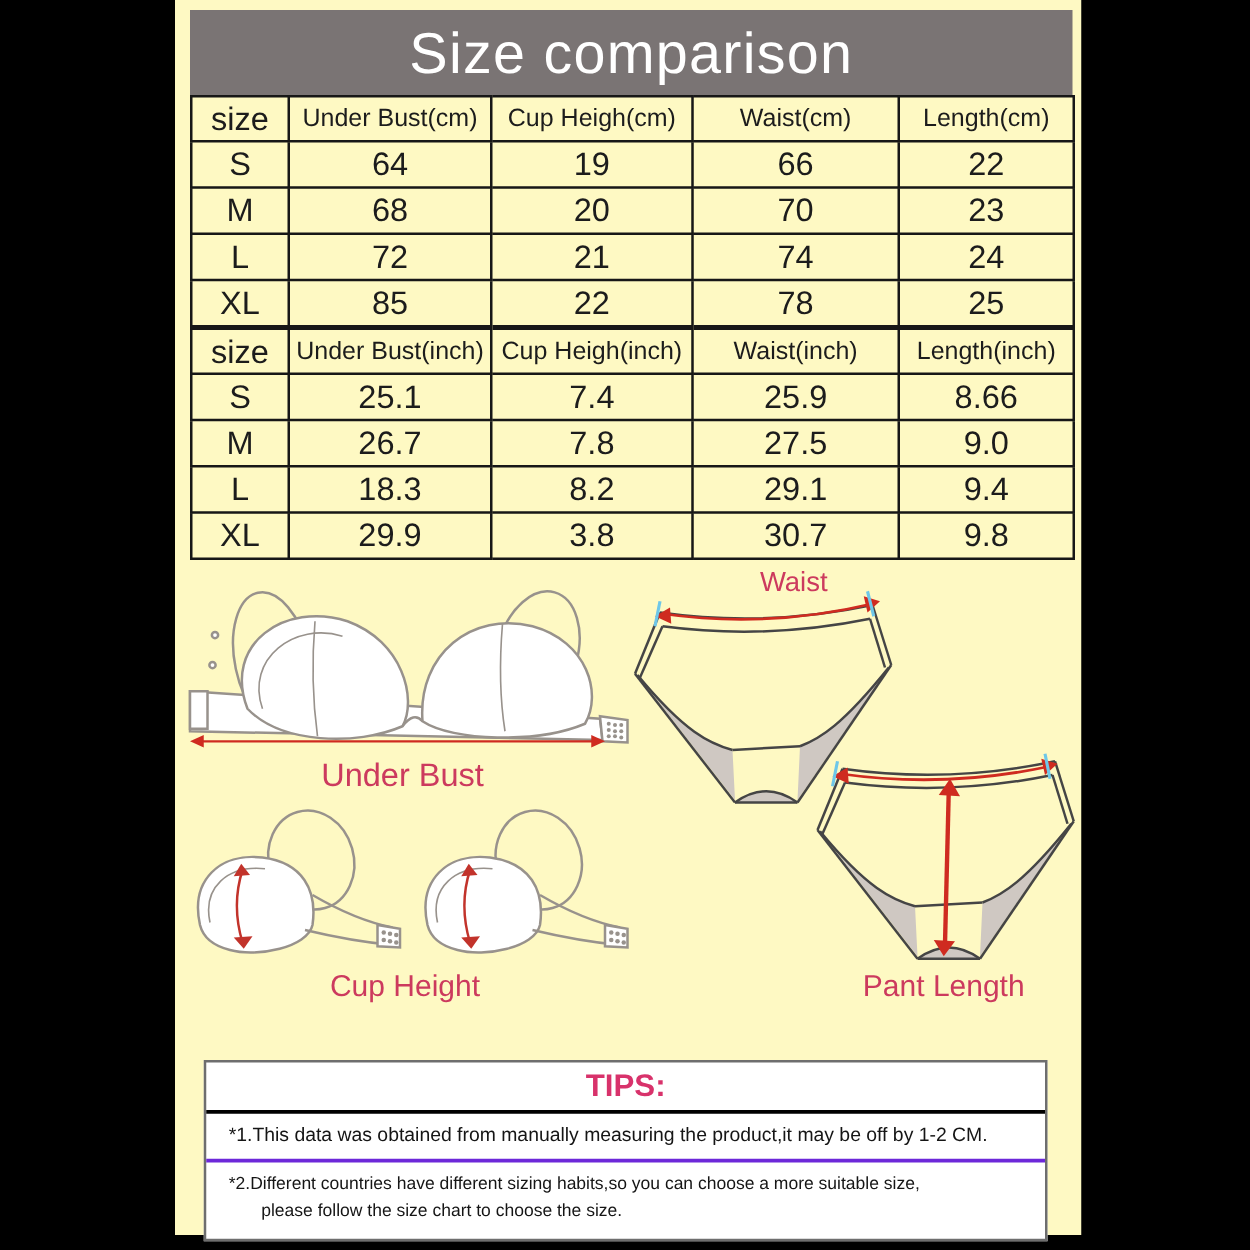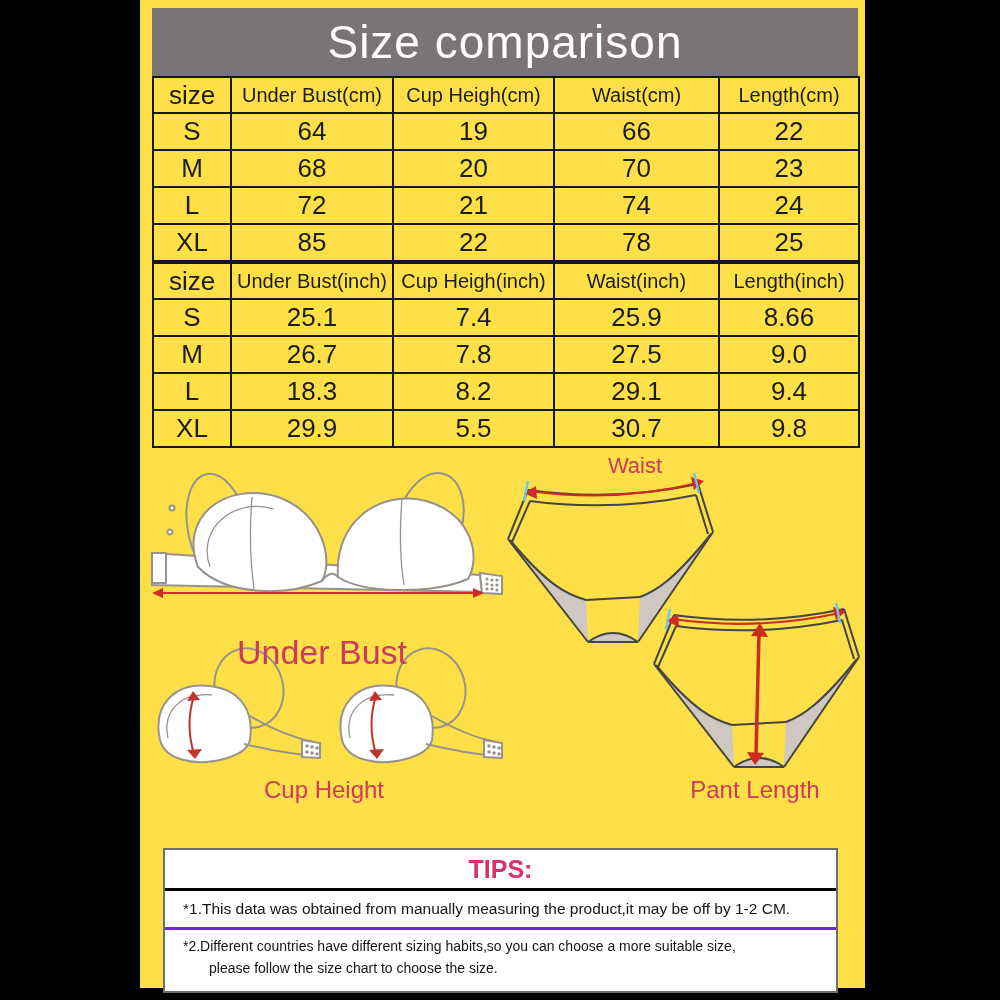--- a/index.html
+++ b/index.html
@@ -1,18 +1,18 @@
 <!DOCTYPE html>
 <html><head>
 <meta charset="utf-8">
 <style>
   html,body{margin:0;padding:0;background:#000;}
   .canvas{position:relative;width:1000px;height:1000px;background:#000;overflow:hidden;
           font-family:"Liberation Sans",sans-serif;}
-  .panel{position:absolute;left:140px;top:0;width:725px;height:988px;background:#fde047;}
+  .panel{position:absolute;left:140px;top:0;width:725px;height:988px;background:#fef9c3;}
 
   .title-bar{position:absolute;left:12px;top:8px;width:706px;height:68px;background:#7a7474;
              display:flex;align-items:center;justify-content:center;}
   .title-bar span{color:#fff;font-size:46px;letter-spacing:1px;}
 
   .size-table{position:absolute;left:12px;top:76px;width:706px;border-collapse:collapse;table-layout:fixed;}
   .size-table td{border:2px solid #171717;text-align:center;vertical-align:middle;color:#1c1c1c;
                  font-size:26px;height:35px;padding:0;overflow:hidden;white-space:nowrap;margin-left:44px;}
   .size-table tr.hdr td{font-size:20px;height:34px;}
   .size-table tr.hdr td.sz{font-size:26px;}
@@ -107,21 +107,21 @@
         <tr>
           <td>L</td>
           <td>18.3</td>
           <td>8.2</td>
           <td>29.1</td>
           <td>9.4</td>
         </tr>
         <tr>
           <td>XL</td>
           <td>29.9</td>
-          <td>5.5</td>
+          <td>3.8</td>
           <td>30.7</td>
           <td>9.8</td>
         </tr>
       </tbody>
     </table>
 
     <div class="diagrams">
       <svg width="725" height="400" viewBox="0 0 725 400">
         <defs>
           <g id="panty" stroke="#454545" stroke-width="2" fill="none">
@@ -218,21 +218,21 @@
           <line x1="696" y1="168" x2="700" y2="188" stroke="#6ec7e8" stroke-width="2.5"></line>
         </g>
 
         <g>
           <line x1="619" y1="198" x2="616" y2="320" stroke="#cf2b20" stroke-width="3.5"></line>
           <polygon points="620,188 611,201 628,202" fill="#cf2b20"></polygon>
           <polygon points="615,330 607,317 624,318" fill="#cf2b20"></polygon>
         </g>
       </svg>
 
-      <div class="dlabel" style="left:72px;top:170px;font-size:34px;margin-top:28px;">Under Bust</div>
+      <div class="dlabel" style="left:72px;top:170px;font-size:26px;">Under Bust</div>
       <div class="dlabel" style="left:385px;top:18px;font-size:22px;">Waist</div>
       <div class="dlabel" style="left:74px;top:341px;">Cup Height</div>
       <div class="dlabel" style="left:505px;top:341px;">Pant Length</div>
     </div>
 
     <div class="tips-box">
       <div class="tips-head">TIPS:</div>
       <div class="tip-one">*1.This data was obtained from manually measuring the product,it may be off by 1-2 CM.</div>
       <div class="tip-two">
         <span>*2.Different countries have different sizing habits,so you can choose a more suitable size,</span>

